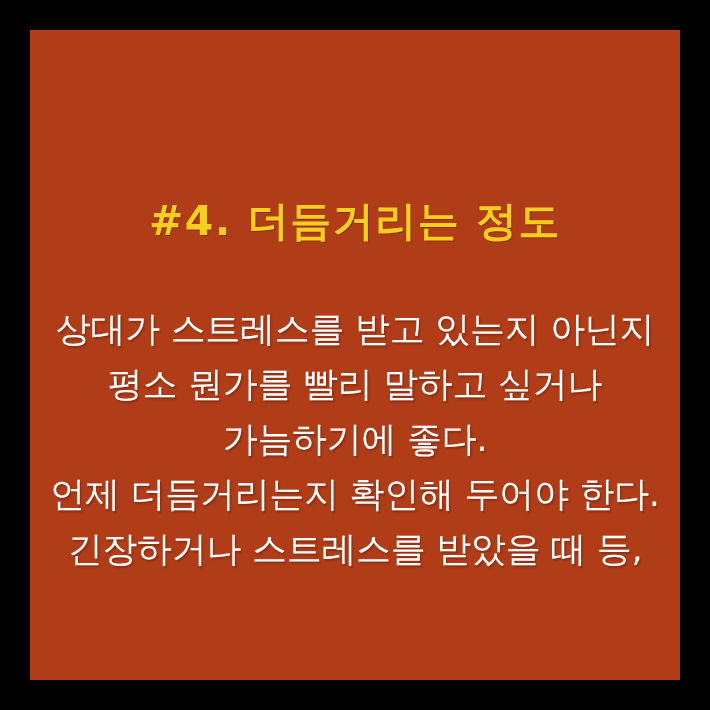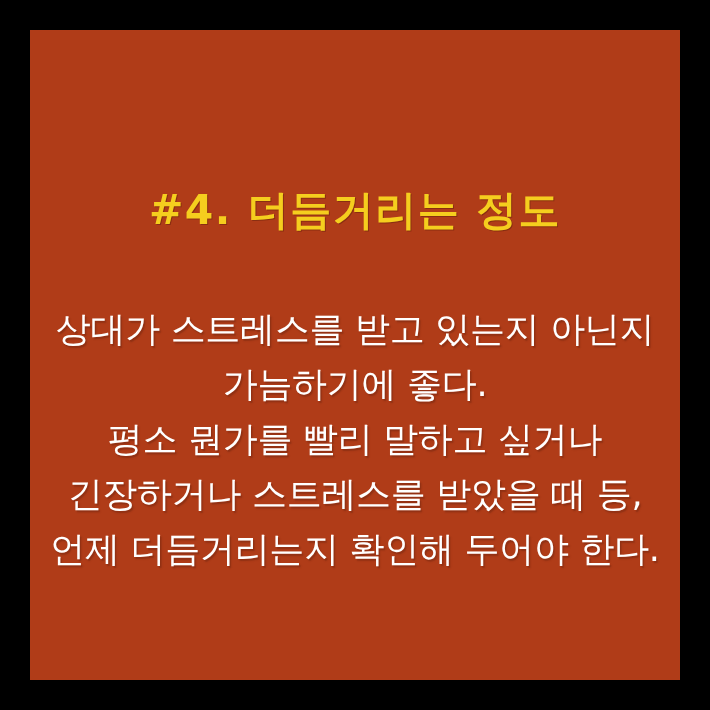--- a/index.html
+++ b/index.html
@@ -24,21 +24,21 @@
     width: 650px;
     height: 650px;
     background: #b03c18;
     box-sizing: border-box;
     display: block;
   }
 
   #title {
     position: absolute;
     left: 0;
-    top: 152px;
+    top: 163px;
     width: 650px;
     text-align: center;
     color: #f5ce1e;
     font-family: "DejaVu Sans", sans-serif;
     font-size: 41px;
     font-weight: 700;
     letter-spacing: 1.5px;
     line-height: 56px;
     white-space: nowrap;
     text-shadow: 1px 1px 0 rgba(90, 28, 10, 0.45);
@@ -67,21 +67,21 @@
 <body>
 
 <div id="card">
 
   <div id="panel">
 
     <div id="title">#4. 더듬거리는 정도</div>
 
     <div id="body">
       <div class="body-line">상대가 스트레스를 받고 있는지 아닌지</div>
+      <div class="body-line">평소 뭔가를 빨리 말하고 싶거나</div>
       <div class="body-line">가늠하기에 좋다.</div>
-      <div class="body-line">평소 뭔가를 빨리 말하고 싶거나</div>
+      <div class="body-line">언제 더듬거리는지 확인해 두어야 한다.</div>
       <div class="body-line">긴장하거나 스트레스를 받았을 때 등,</div>
-      <div class="body-line">언제 더듬거리는지 확인해 두어야 한다.</div>
     </div>
 
   </div>
 
 </div>
 
 </body></html>

